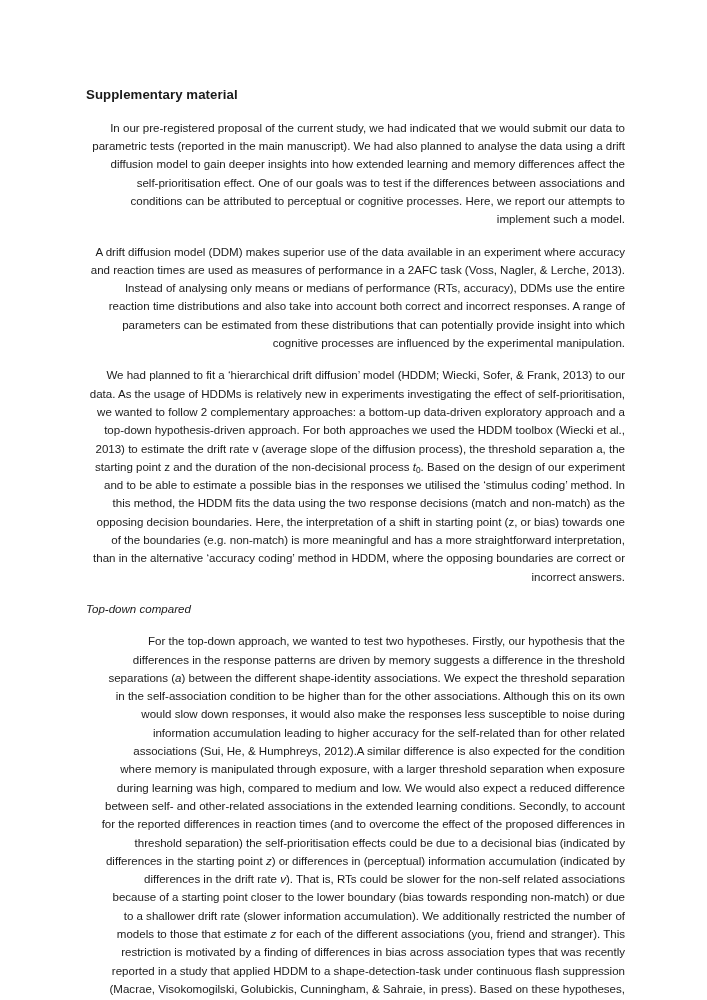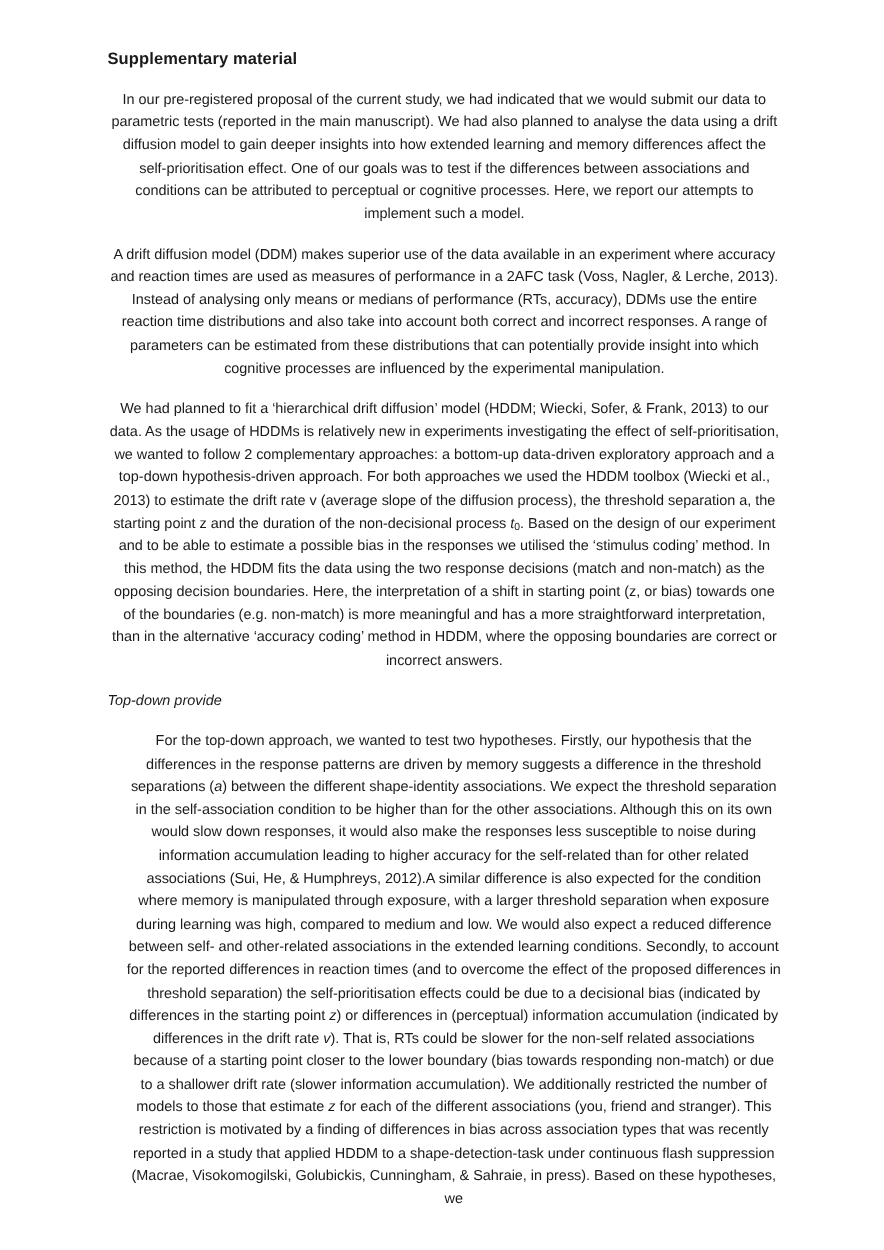--- a/index.html
+++ b/index.html
@@ -12,34 +12,34 @@
     height: 1000px;
     font-family: "Liberation Sans", sans-serif;
     color: #1a1a1a;
   }
   .page {
     position: relative;
     width: 707px;
     height: 1000px;
     background: #ffffff;
     box-sizing: border-box;
-    padding: 38px 82px 40px 86px;
+    padding: 86px 82px 40px 86px;
   }
   .doc-title {
     font-size: 13.2px;
     font-weight: bold;
     line-height: 1.35;
     margin: 0 0 15px 0;
     letter-spacing: 0.1px;
   }
   p.para {
     font-size: 11.55px;
     line-height: 1.585;
     margin: 0 0 14px 0;
-    text-align: center;
+    text-align: right;
     letter-spacing: -0.01px;
   }
   p.para:last-child {
     margin-bottom: 0;
     margin-left: 15px;
   }
   .subhead {
     font-size: 11.55px;
     font-style: italic;
     line-height: 1.585;
@@ -54,17 +54,17 @@
 <div class="page">
 
   <h1 class="doc-title">Supplementary material</h1>
 
   <p class="para">In our pre-registered proposal of the current study, we had indicated that we would submit our data to parametric tests (reported in the main manuscript). We had also planned to analyse the data using a drift diffusion model to gain deeper insights into how extended learning and memory differences affect the self-prioritisation effect. One of our goals was to test if the differences between associations and conditions can be attributed to perceptual or cognitive processes. Here, we report our attempts to implement such a model.</p>
 
   <p class="para">A drift diffusion model (DDM) makes superior use of the data available in an experiment where accuracy and reaction times are used as measures of performance in a 2AFC task (Voss, Nagler, &amp; Lerche, 2013). Instead of analysing only means or medians of performance (RTs, accuracy), DDMs use the entire reaction time distributions and also take into account both correct and incorrect responses. A range of parameters can be estimated from these distributions that can potentially provide insight into which cognitive processes are influenced by the experimental manipulation.</p>
 
   <p class="para"><span>We had planned to fit a ‘hierarchical drift diffusion’ model (HDDM; Wiecki, Sofer, &amp; Frank, 2013) to our data. As the usage of HDDMs is relatively new in experiments investigating the effect of self-prioritisation, we wanted to follow 2 complementary approaches: a bottom-up data-driven exploratory approach and a top-down hypothesis-driven approach. For both approaches we used the HDDM toolbox (Wiecki et al., 2013) to estimate the drift rate v (average slope of the diffusion process), the threshold separation a, the starting point z and the duration of the non-decisional process </span><i class="it">t</i><sub>0</sub><span>. Based on the design of our experiment and to be able to estimate a possible bias in the responses we utilised the ‘stimulus coding’ method. In this method, the HDDM fits the data using the two response decisions (match and non-match) as the opposing decision boundaries. Here, the interpretation of a shift in starting point (z, or bias) towards one of the boundaries (e.g. non-match) is more meaningful and has a more straightforward interpretation, than in the alternative ‘accuracy coding’ method in HDDM, where the opposing boundaries are correct or incorrect answers.</span></p>
 
-  <p class="subhead">Top-down provide</p>
+  <p class="subhead">Top-down compared</p>
 
   <p class="para"><span>For the top-down approach, we wanted to test two hypotheses. Firstly, our hypothesis that the differences in the response patterns are driven by memory suggests a difference in the threshold separations (</span><i class="it">a</i><span>) between the different shape-identity associations. We expect the threshold separation in the self-association condition to be higher than for the other associations. Although this on its own would slow down responses, it would also make the responses less susceptible to noise during information accumulation leading to higher accuracy for the self-related than for other related associations (Sui, He, &amp; Humphreys, 2012).A similar difference is also expected for the condition where memory is manipulated through exposure, with a larger threshold separation when exposure during learning was high, compared to medium and low. We would also expect a reduced difference between self- and other-related associations in the extended learning conditions. Secondly, to account for the reported differences in reaction times (and to overcome the effect of the proposed differences in threshold separation) the self-prioritisation effects could be due to a decisional bias (indicated by differences in the starting point </span><i class="it">z</i><span>) or differences in (perceptual) information accumulation (indicated by differences in the drift rate </span><i class="it">v</i><span>). That is, RTs could be slower for the non-self related associations because of a starting point closer to the lower boundary (bias towards responding non-match) or due to a shallower drift rate (slower information accumulation). We additionally restricted the number of models to those that estimate </span><i class="it">z</i><span> for each of the different associations (you, friend and stranger). This restriction is motivated by a finding of differences in bias across association types that was recently reported in a study that applied HDDM to a shape-detection-task under continuous flash suppression (Macrae, Visokomogilski, Golubickis, Cunningham, &amp; Sahraie, in press). Based on these hypotheses, we</span></p>
 
 </div>
 
 </body></html>

